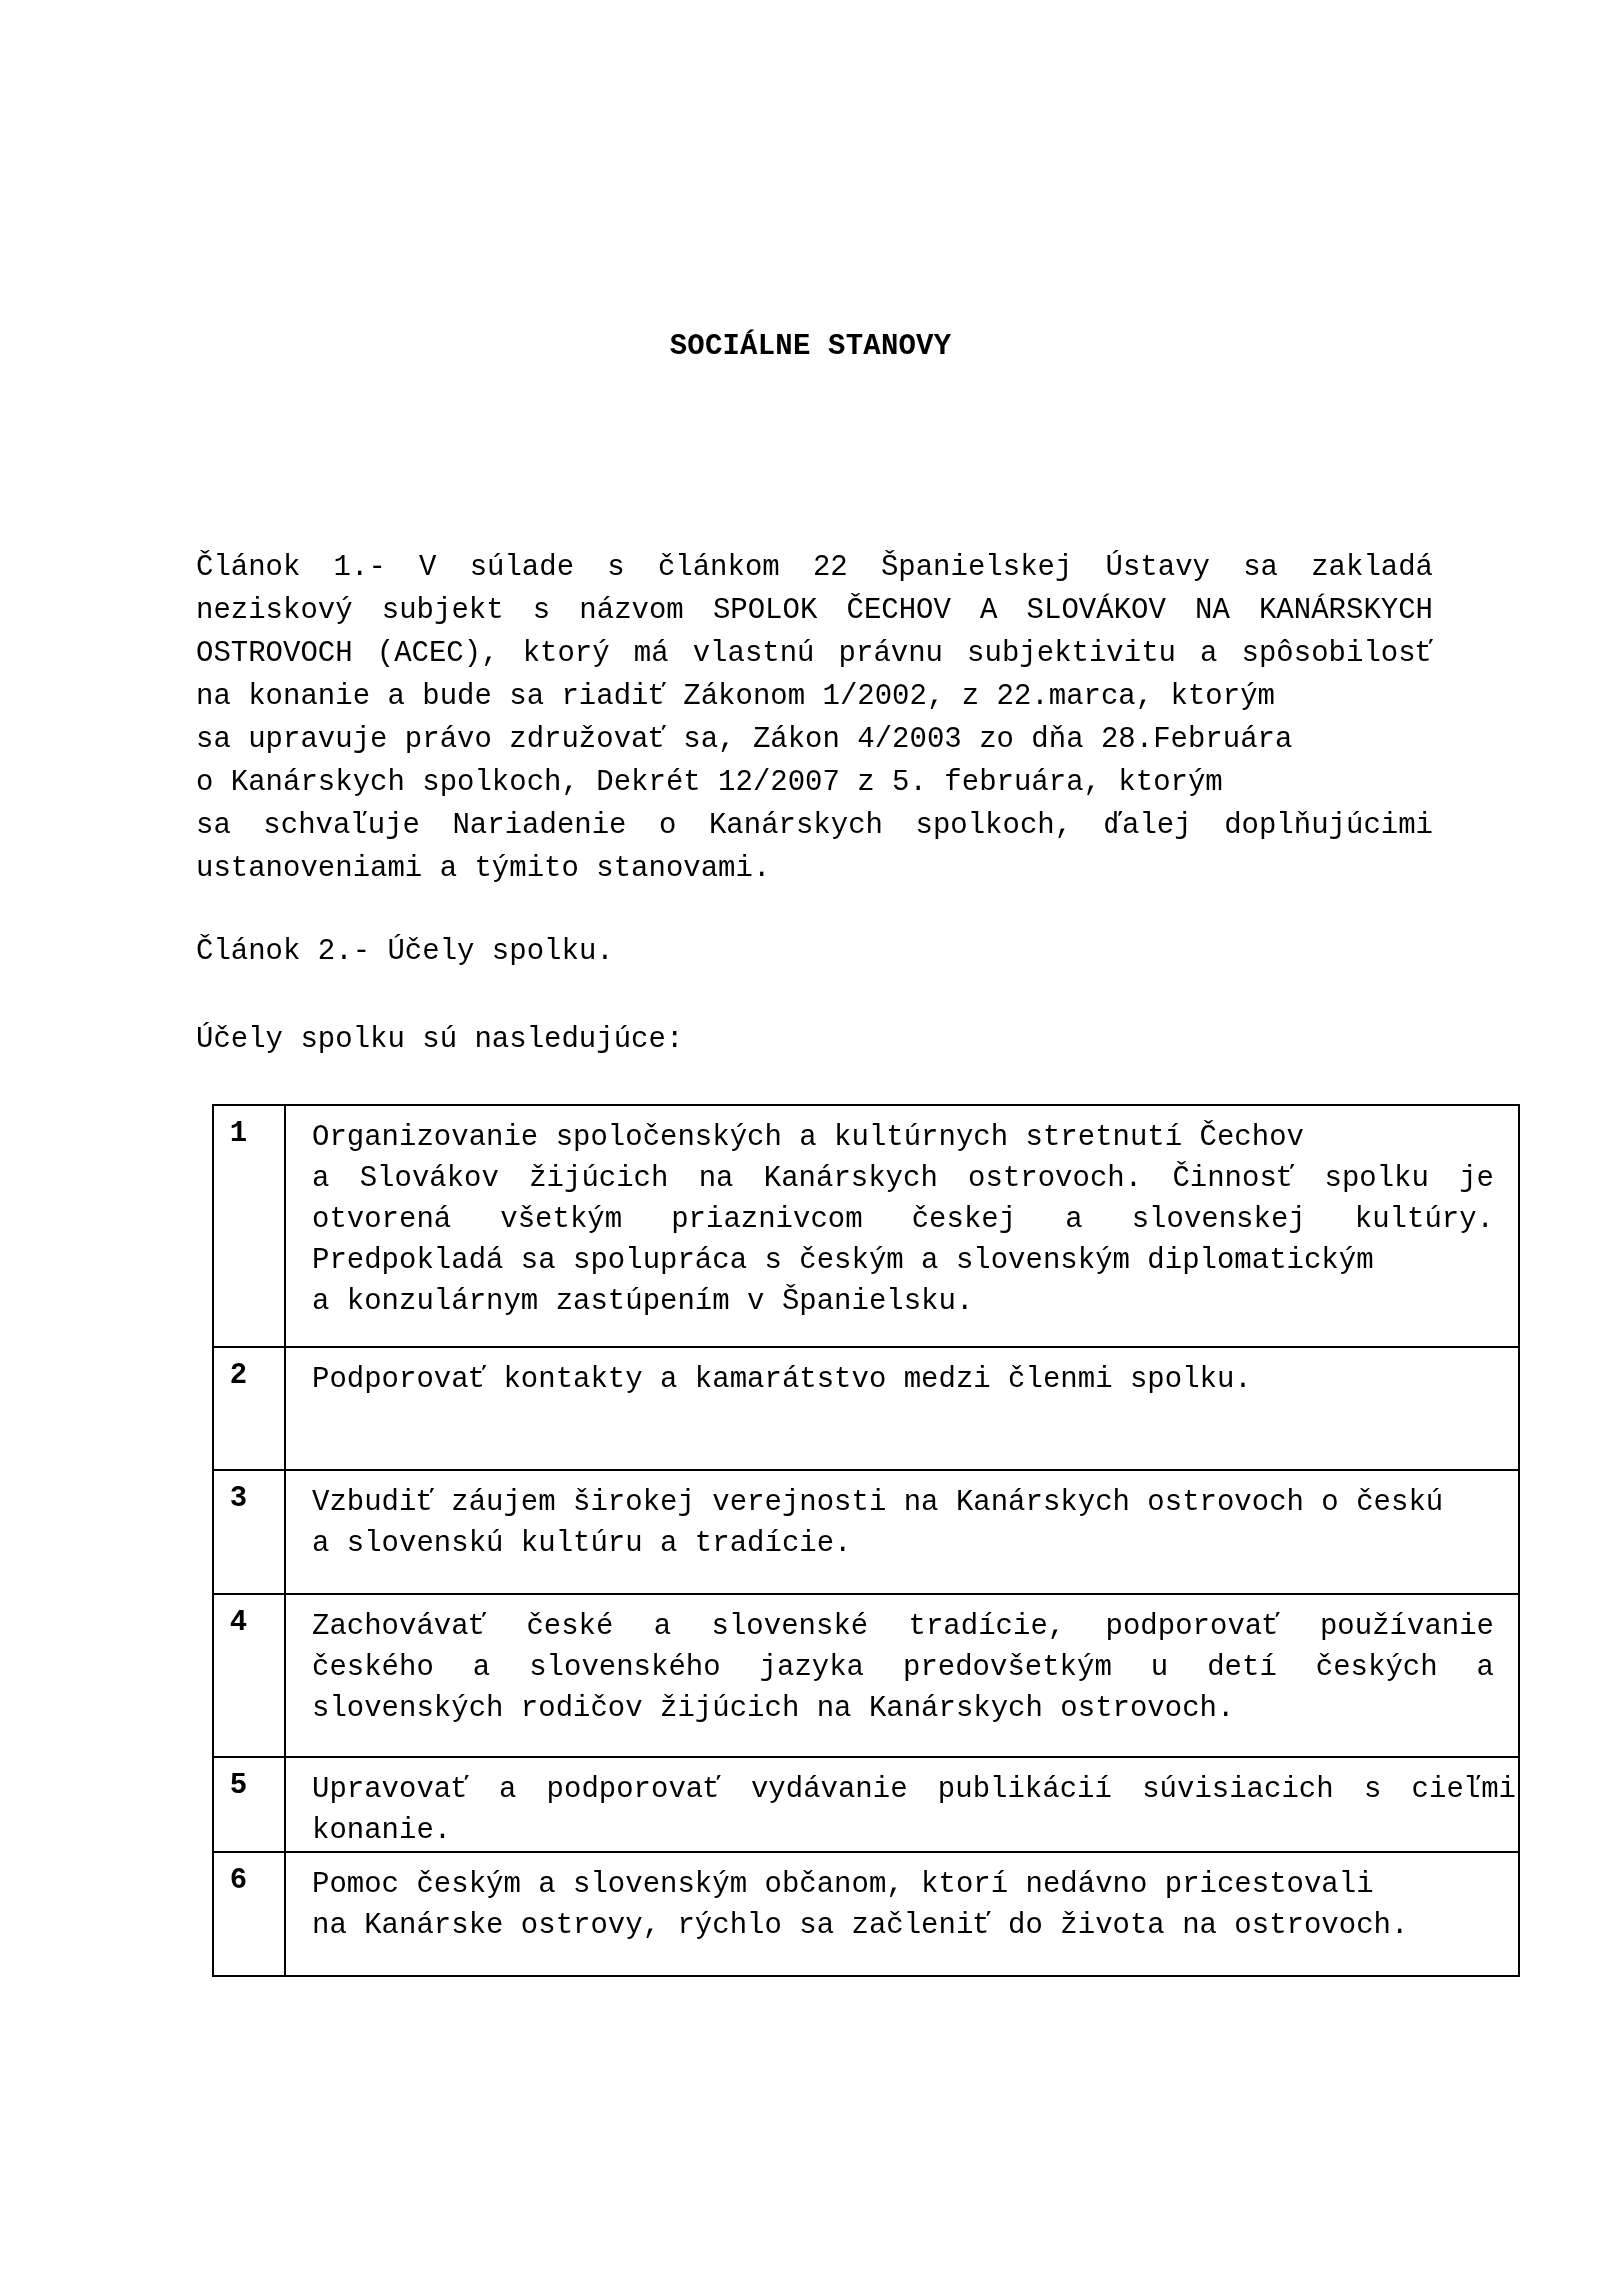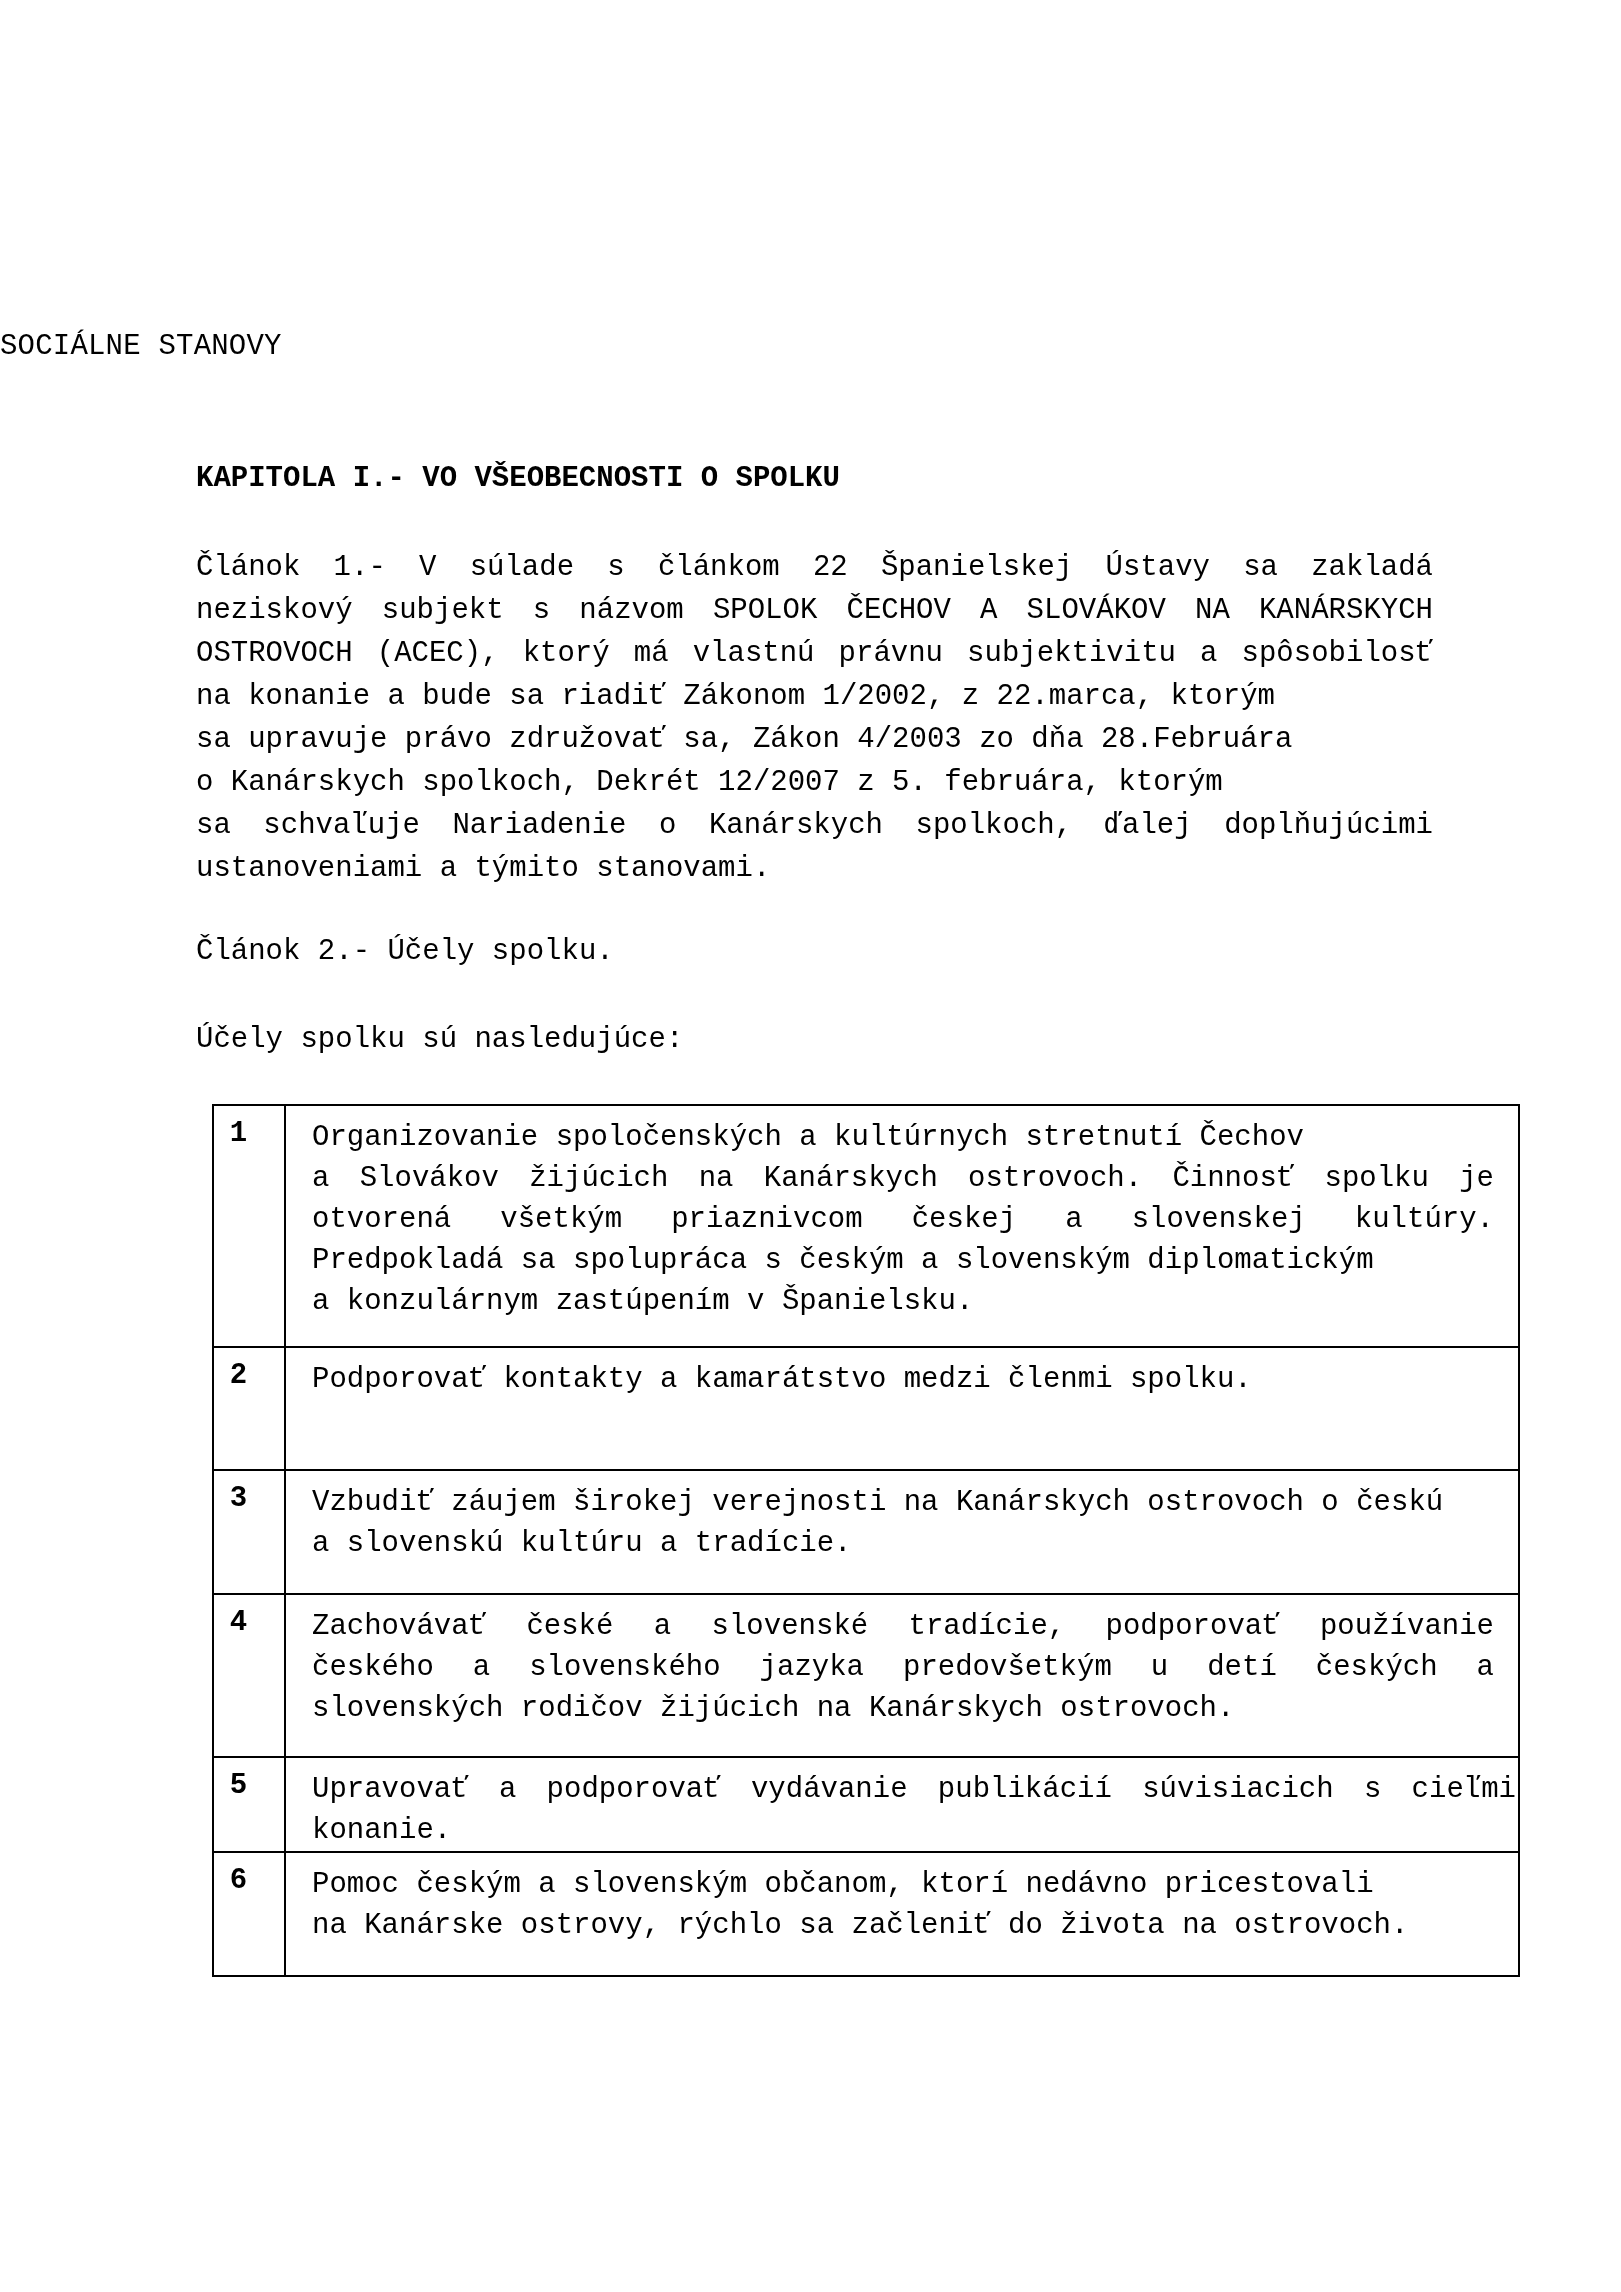--- a/index.html
+++ b/index.html
@@ -19,21 +19,22 @@
   .page {
     position: absolute;
     left: 0; top: 0;
     width: 1621px; height: 2293px;
   }
   .title {
     position: absolute;
     top: 329px;
     left: 0;
     width: 1621px;
-    font-weight: normal;
+    text-align: center;
+    font-weight: bold;
     font-size: 29px;
     line-height: 35px;
     letter-spacing: 0.2px;
   }
   .chapter {
     position: absolute;
     top: 461px;
     left: 196px;
     font-weight: bold;
     font-size: 29px;
@@ -111,21 +112,20 @@
     font-family: Liberation Mono, monospace;
   }
 </style>
 </head>
 <body>
 
 <div class="page">
 
   <div class="title">SOCIÁLNE STANOVY</div>
 
-  <div class="chapter">KAPITOLA I.- VO VŠEOBECNOSTI O SPOLKU</div>
 
   <div class="article1">
     <span class="line justify"><span class="bold">Článok 1.</span><span>-</span><span> V súlade s článkom 22 Španielskej Ústavy sa zakladá</span></span>
     <span class="line justify">neziskový subjekt s názvom SPOLOK ČECHOV A SLOVÁKOV NA KANÁRSKYCH</span>
     <span class="line justify">OSTROVOCH (ACEC), ktorý má vlastnú právnu subjektivitu a spôsobilosť</span>
     <span class="line">na konanie a bude sa riadiť Zákonom 1/2002, z 22.marca, ktorým</span>
     <span class="line">sa upravuje právo združovať sa, Zákon 4/2003 zo dňa 28.Februára</span>
     <span class="line">o Kanárskych spolkoch, Dekrét 12/2007 z 5. februára, ktorým</span>
     <span class="line justify">sa schvaľuje Nariadenie o Kanárskych spolkoch, ďalej doplňujúcimi</span>
     <span class="line">ustanoveniami a týmito stanovami.</span>

